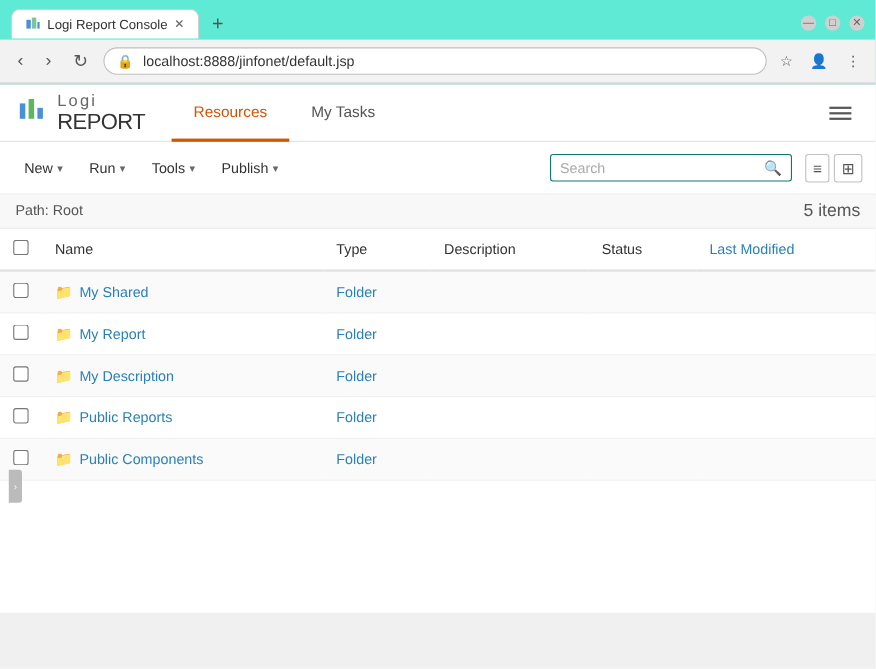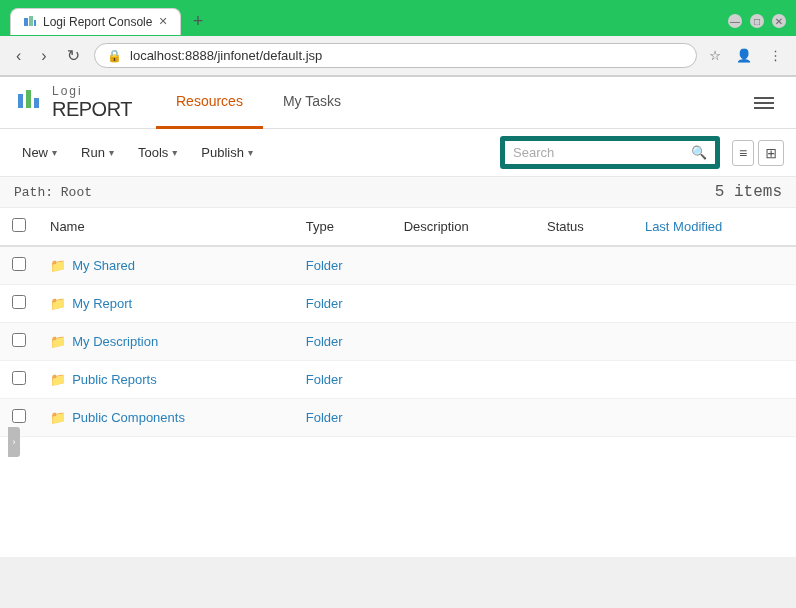--- a/index.html
+++ b/index.html
@@ -1,19 +1,19 @@
 <!DOCTYPE html>
 <html><head>
   <meta charset="utf-8">
   <style>
     * { box-sizing: border-box; margin: 0; padding: 0; }
     body { font-family: Arial, sans-serif; font-size: 13px; background: #f0f0f0; width: 796px; height: 608px; overflow: hidden; }
 
     
-    .browser-chrome { background: #22c55e; border-bottom: 1px solid #d0d0d0; }
+    .browser-chrome { background: #5eead4; border-bottom: 1px solid #d0d0d0; }
     .title-bar { display: flex; align-items: center; justify-content: space-between; padding: 6px 10px 0 10px; height: 36px; }
     .tab-bar { display: flex; align-items: center; gap: 4px; }
     .tab { display: flex; align-items: center; gap: 6px; background: #fff; border-radius: 8px 8px 0 0; padding: 6px 12px; font-size: 12px; color: #333; border: 1px solid #d0d0d0; border-bottom: none; min-width: 140px; }
     .tab .favicon { width: 14px; height: 14px; display: inline-flex; align-items: center; justify-content: center; }
     .tab .close-btn { margin-left: auto; color: #666; cursor: pointer; font-size: 11px; }
     .new-tab-btn { background: none; border: none; font-size: 18px; cursor: pointer; color: #555; padding: 4px 8px; }
     .window-controls { display: flex; gap: 8px; }
     .win-btn { width: 14px; height: 14px; border-radius: 50%; background: #d0d0d0; cursor: pointer; font-size: 10px; display: flex; align-items: center; justify-content: center; color: #666; }
 
     .address-bar { display: flex; align-items: center; padding: 6px 10px; gap: 8px; background: #f2f2f2; border-bottom: 1px solid #d0d0d0; height: 40px; }
@@ -35,28 +35,28 @@
     .nav-menu { display: flex; align-items: center; gap: 0; flex: 1; }
     .nav-item { padding: 16px 20px; font-size: 14px; color: #555; cursor: pointer; border-bottom: 3px solid transparent; height: 52px; display: flex; align-items: center; }
     .nav-item.active { color: #d35400; border-bottom: 3px solid #d35400; }
     .hamburger { margin-left: auto; cursor: pointer; padding: 6px; }
     .hamburger-line { width: 20px; height: 2px; background: #555; margin: 3px 0; }
 
     
     .toolbar { display: flex; align-items: center; padding: 8px 12px; gap: 4px; border-bottom: 1px solid #e8e8e8; background: #fff; height: 48px; }
     .toolbar-btn { display: flex; align-items: center; gap: 4px; padding: 6px 10px; border: none; background: none; cursor: pointer; font-size: 13px; color: #333; border-radius: 3px; }
     .toolbar-btn .arrow { font-size: 10px; color: #666; }
-    .toolbar-search { display: flex; align-items: center; margin-left: auto; border: 5px solid #0f766e; border-radius: 3px; padding: 4px 8px; background: #fff; width: 220px; gap: 6px; }
+    .toolbar-search { display: flex; align-items: center; margin-left: auto; border: 1px solid #0f766e; border-radius: 3px; padding: 4px 8px; background: #fff; width: 220px; gap: 6px; }
     .toolbar-search input { border: none; outline: none; font-size: 13px; width: 100%; color: #333; }
     .toolbar-search input::placeholder { color: #aaa; }
     .view-btns { display: flex; gap: 4px; margin-left: 8px; }
     .view-btn { border: 1px solid #c0c0c0; background: none; cursor: pointer; padding: 4px 6px; border-radius: 3px; color: #555; font-size: 14px; }
 
     
-    .breadcrumb-bar { display: flex; align-items: center; justify-content: space-between; padding: 6px 14px; background: #f8f8f8; border-bottom: 1px solid #ececec; font-size: 13px; font-family: Liberation Mono, monospace; }
+    .breadcrumb-bar { display: flex; justify-content: space-between; padding: 6px 14px; background: #f8f8f8; border-bottom: 1px solid #ececec; font-size: 13px; }
     .breadcrumb { color: #555; }
     .item-count { color: #555; font-size: 16px; }
 
     
     .table-container { flex: 1; overflow-y: auto; }
     table { width: 100%; border-collapse: collapse; }
     thead tr { border-bottom: 2px solid #e0e0e0; }
     th { padding: 10px 12px; text-align: left; font-weight: normal; color: #333; font-size: 13px; }
     th.sortable { color: #2980b9; cursor: pointer; }
     th.checkbox-col { width: 36px; }
@@ -121,21 +121,21 @@
     <div class="app-header">
       <div class="logo">
         <span class="logo-icon">
           <svg width="30" height="30" viewBox="0 0 30 30">
             <rect x="2" y="8" width="5" height="14" fill="#4a90d9"></rect>
             <rect x="10" y="4" width="5" height="18" fill="#5cb85c"></rect>
             <rect x="18" y="12" width="5" height="10" fill="#4a90d9"></rect>
           </svg>
         </span>
         <div>
-          <div style="font-size:12px; color:#666; letter-spacing:2px;">Logi</div>
+          <div style="font-size:15px; color:#666; letter-spacing:2px;">Logi</div>
           <div class="logo-text">REPORT</div>
         </div>
       </div>
       <nav class="nav-menu">
         <div class="nav-item active">
           <span>Resources</span>
         </div>
         <div class="nav-item">
           <span>My Tasks</span>
         </div>

